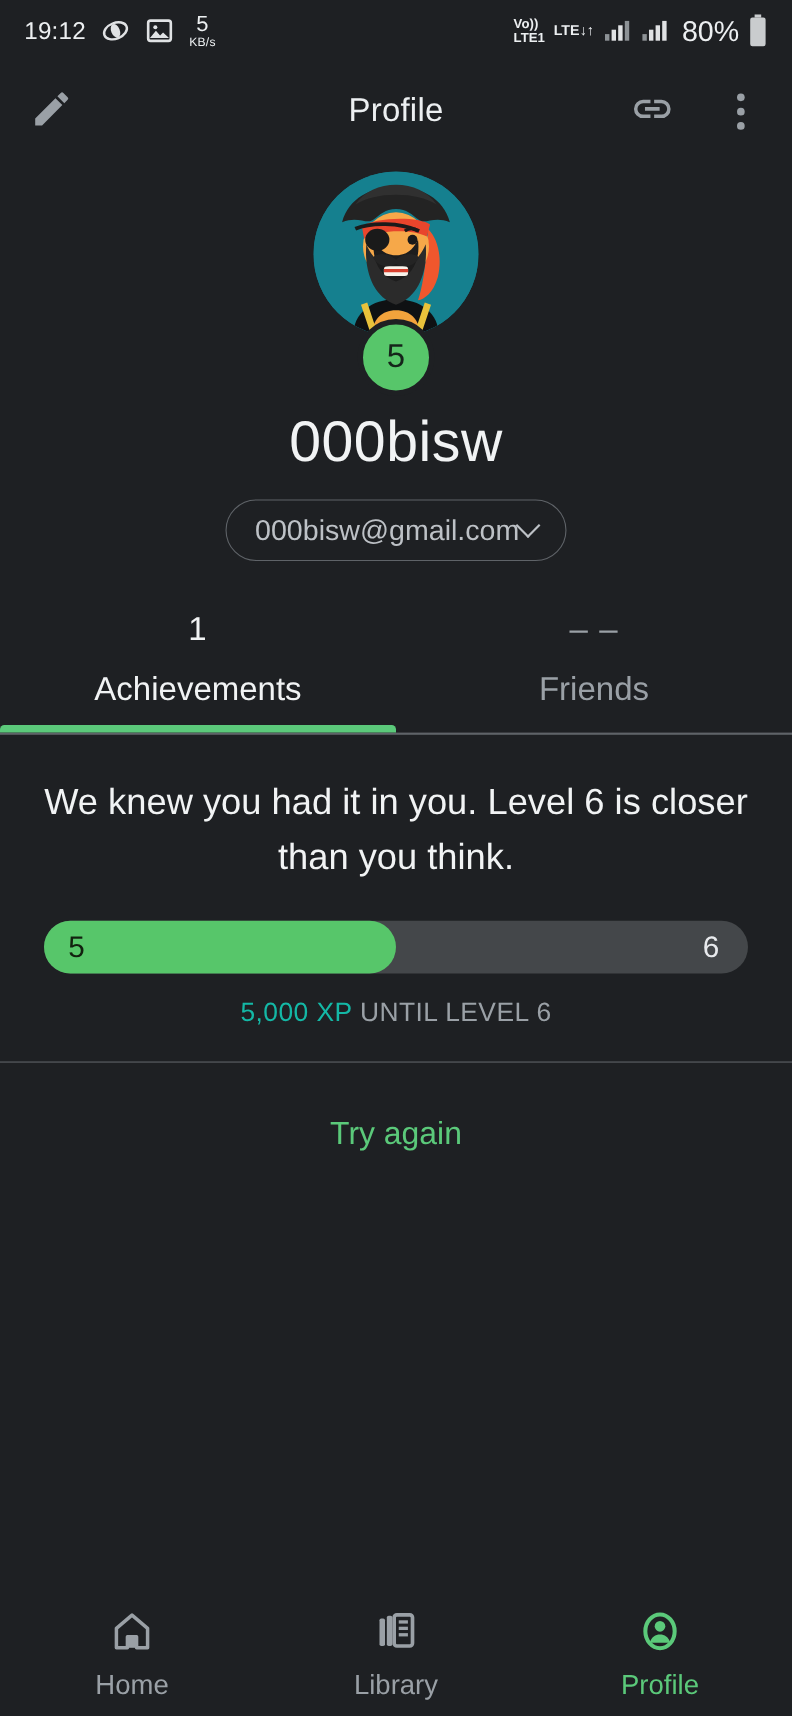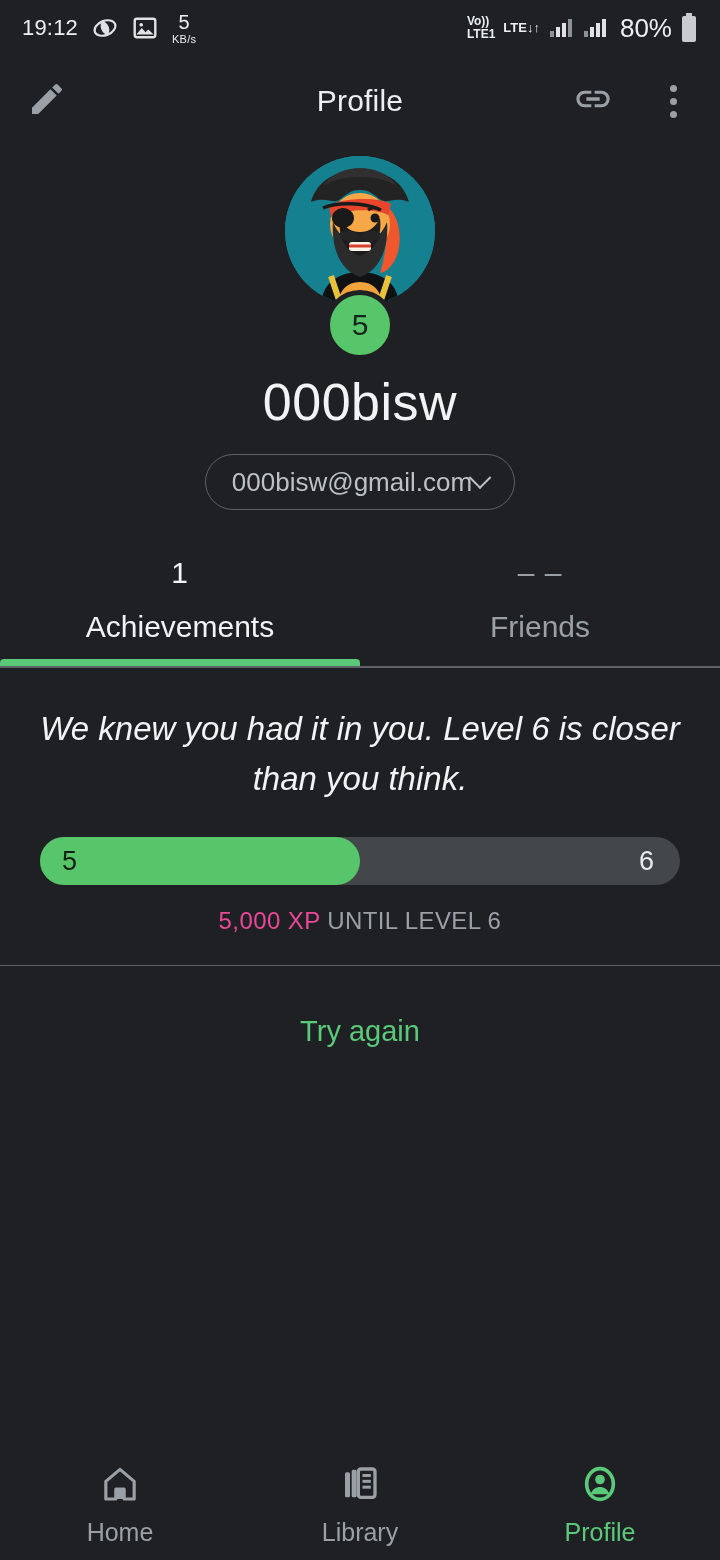--- a/index.html
+++ b/index.html
@@ -85,35 +85,35 @@
   .tab.inactive .tab-count,.tab.inactive .tab-label{ color:#9aa0a6; }
   .tab-rule{ height:2px; background:#5f6368; width:100%; }
   .tab-indicator{
     position:absolute; bottom:0; left:0; width:50%; height:7px;
     background:#5bc97a; border-radius:4px 4px 0 0;
   }
 
   
   .level-card{ padding:36px 40px 30px; }
   .level-msg{
-    text-align:center; color:#f1f3f4; font-size:33px; line-height:1.5;font-style:italic;
+    text-align:center; color:#f1f3f4; font-size:33px; line-height:1.5;
   }
   .progress-row{ margin-top:34px; }
   .track{
     position:relative; height:48px; border-radius:24px;
     background:#44474a; display:flex; align-items:center;
   }
   .fill{
     position:absolute; left:0; top:0; bottom:0;
     background:#57c66a; border-radius:24px;
   }
   .track .lv-left{ position:relative; z-index:2; margin-left:22px; font-size:27px; color:#12210f;}
   .track .lv-right{ position:absolute; right:26px; font-size:27px; color:#e8eaed; z-index:2;}
   .xp-line{ text-align:center; margin-top:22px; font-size:24px; letter-spacing:.4px;}
-  .xp-amount{ color:#ec4899; }
+  .xp-amount{ color:#14b8a6; }
   .xp-rest{ color:#9aa0a6; }
 
   .divider{ height:1px; background:#5f6368; width:100%; }
 
   
   .try-again-wrap{ height:130px; display:flex; align-items:center; justify-content:center;}
   .try-again{ color:#5bc97a; font-size:29px; cursor:pointer; }
 
   
   .bottomnav{

